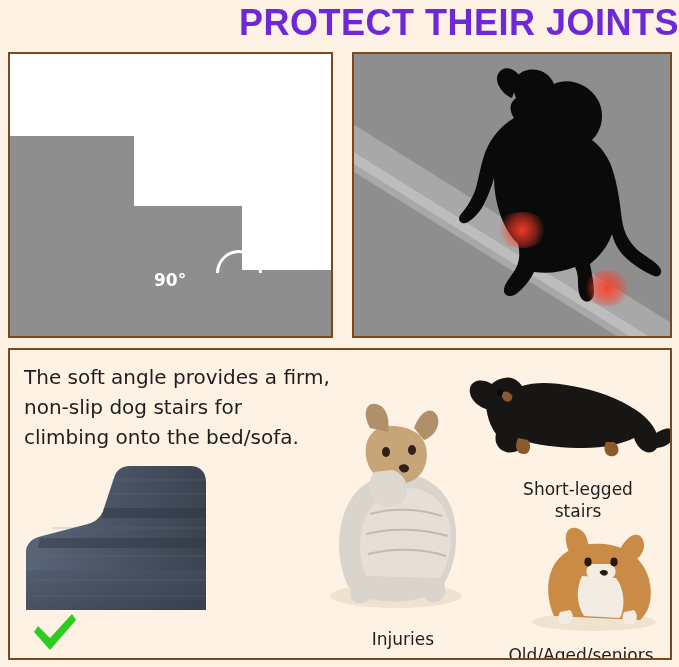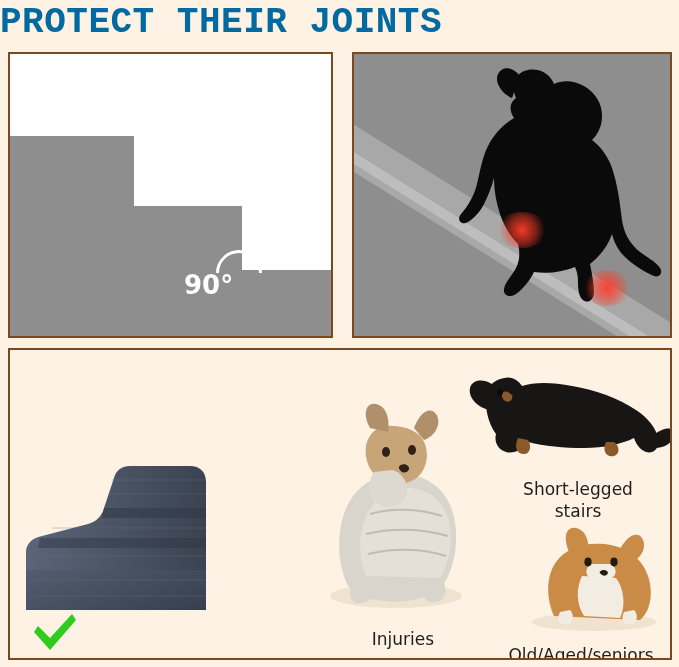--- a/index.html
+++ b/index.html
@@ -19,26 +19,26 @@
     height: 667px;
     background: #fdf2e3;
   }
 
   
   .headline {
     position: absolute;
     left: 0;
     top: 2px;
     width: 679px;
-    text-align: left;
-    font-family: Liberation Mono, monospace;
+    text-align: right;
+    font-family: Liberation Sans, sans-serif;
     font-weight: bold;
     font-size: 36px;
     letter-spacing: 0.5px;
-    color: #0369a1;
+    color: #6d28d9;
     white-space: nowrap;
   }
 
   
   .panel {
     position: absolute;
     box-sizing: border-box;
     border: 2px solid #7a4a1e;
     background: #ffffff;
     overflow: hidden;
@@ -84,26 +84,26 @@
     width: 40px;
     height: 40px;
     border: 3px solid #ffffff;
     border-radius: 50%;
     border-right-color: transparent;
     border-bottom-color: transparent;
     transform: rotate(45deg);
   }
   .angle-label {
     position: absolute;
-    left: 174px;
+    left: 144px;
     top: 216px;
     color: #ffffff;
     font-family: "DejaVu Sans", sans-serif;
     font-weight: bold;
-    font-size: 26px;
+    font-size: 17px;
   }
 
   
   .floor-bg {
     position: absolute;
     inset: 0;
     background: #8e8e8e;
   }
   .floor-stripe {
     position: absolute;
@@ -244,20 +244,23 @@
       <path fill="#0a0a0a" d="M70 12 C62 2 52 2 48 10 C44 18 52 30 62 34 Z"></path>
     </svg>
 
     <div class="slip-glow glow-front"></div>
     <div class="slip-glow glow-rear"></div>
 
   </div>
 
   <div class="panel panel-bottom">
 
+    <div class="bottom-copy">The soft angle provides a firm,
+non-slip dog stairs for
+climbing onto the bed/sofa.</div>
 
     <svg class="stairs-product" viewBox="0 0 210 160">
       <defs>
         <linearGradient id="foamA" x1="0" y1="0" x2="0" y2="1">
           <stop offset="0%" stop-color="#4a5466"></stop>
           <stop offset="100%" stop-color="#333b49"></stop>
         </linearGradient>
         <linearGradient id="foamB" x1="0" y1="0" x2="1" y2="0">
           <stop offset="0%" stop-color="#5a6578"></stop>
           <stop offset="100%" stop-color="#3b4351"></stop>

